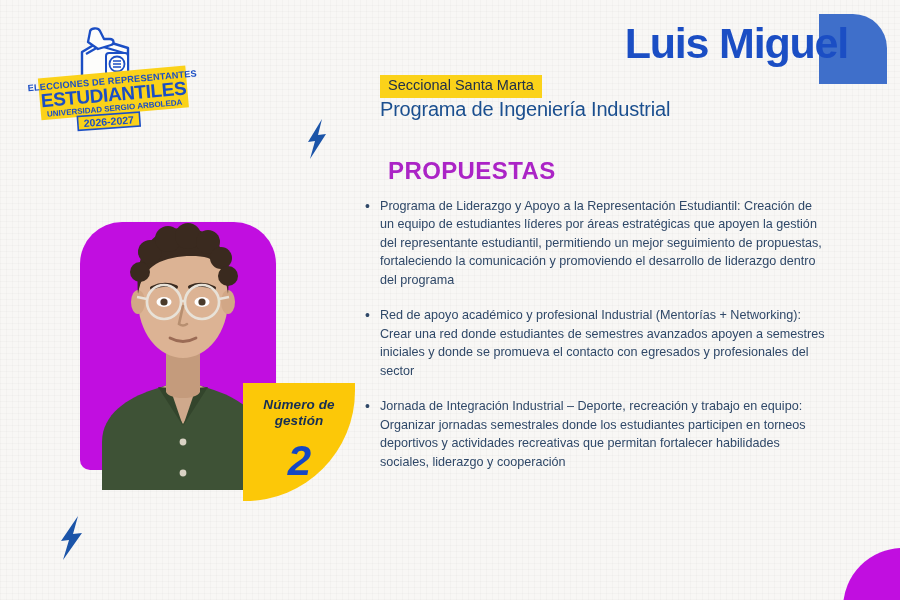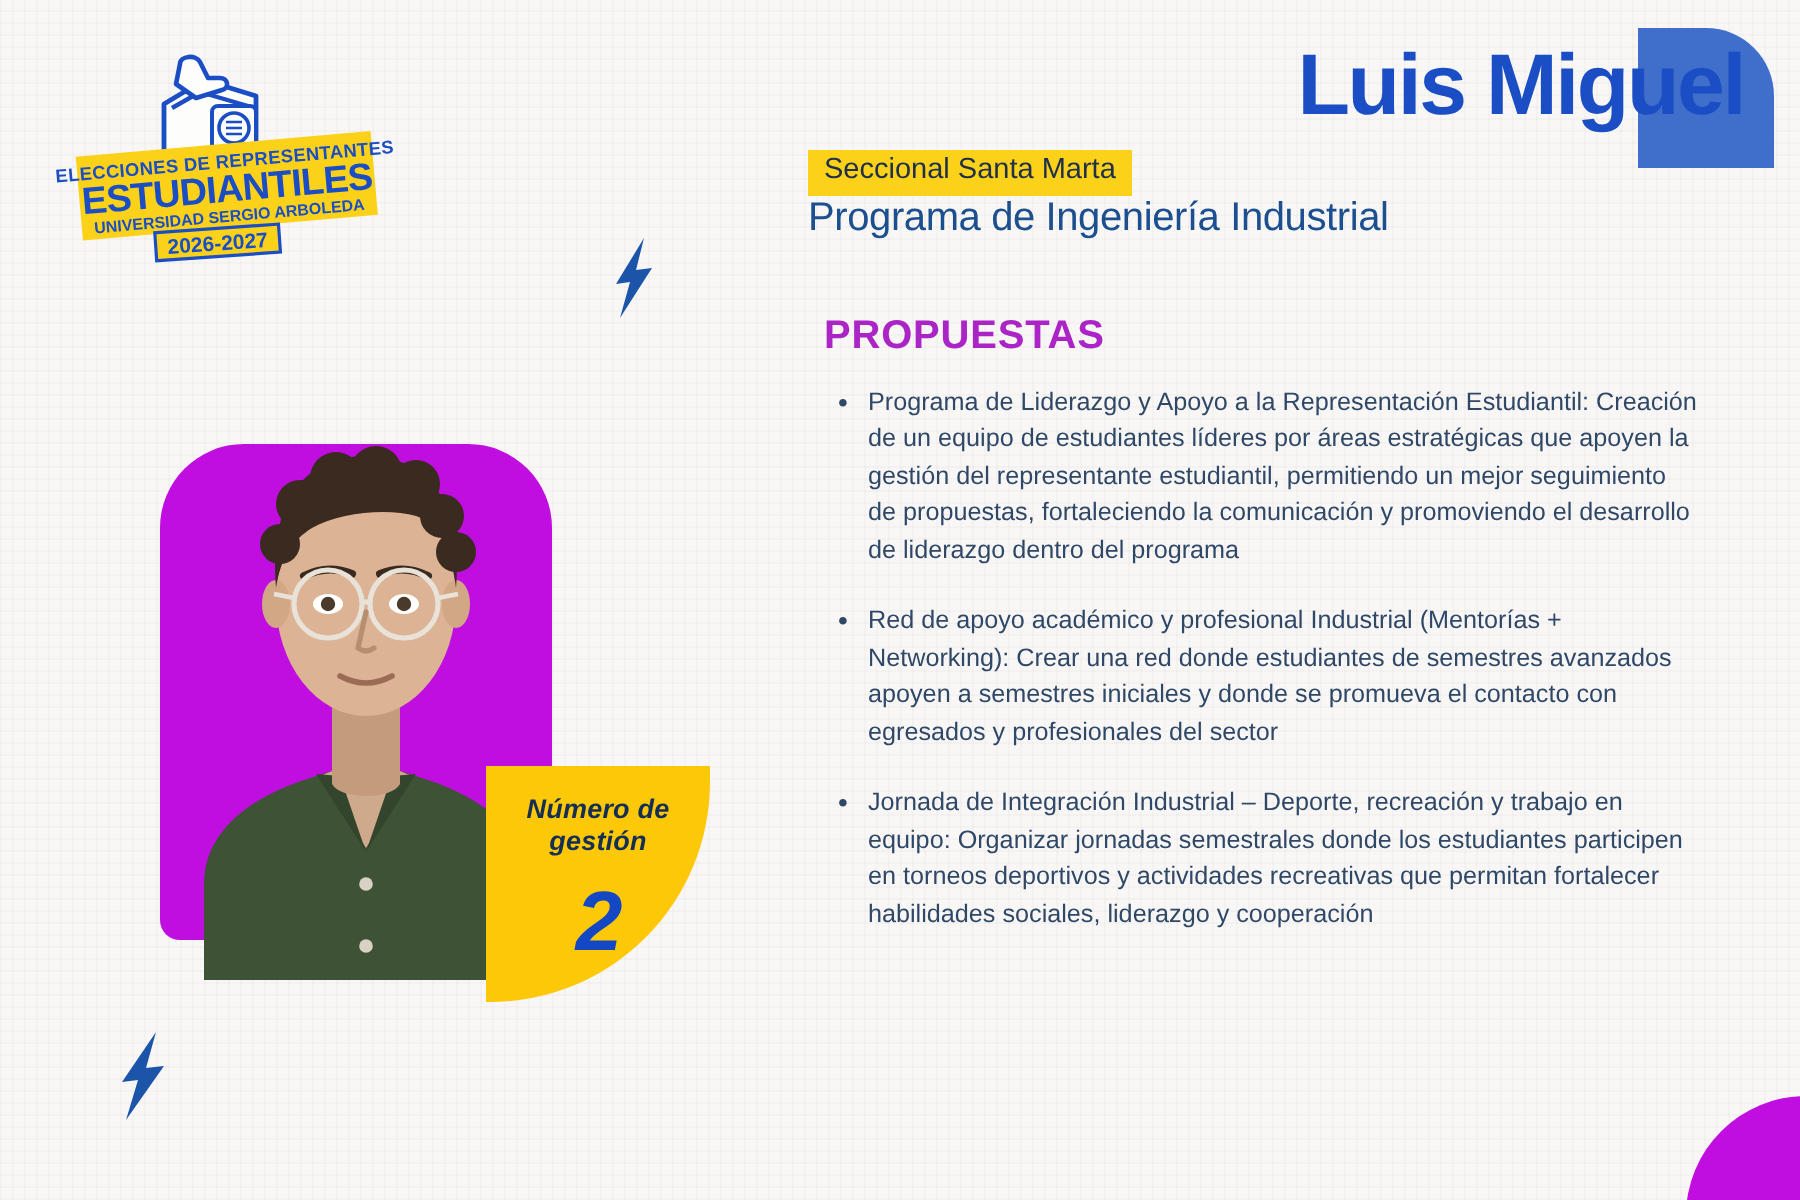--- a/index.html
+++ b/index.html
@@ -77,21 +77,21 @@
   .ticket-number {
     font-size:42px; font-weight:bold; color:#1447c4;
     line-height:1; margin-top:12px; letter-spacing:-1px;
   }
 
   
   .logo { position:absolute; left:24px; top:26px; width:176px; height:108px; }
   .logo svg { display:block; }
 
   
-  .right-col { position:absolute; left:404px; top:22px; width:468px; }
+  .right-col { position:absolute; left:380px; top:22px; width:468px; }
   .cand-name {
     color:#1b4ec4;
     font-weight:bold;
     font-size:43px;
     line-height:1.02;
     letter-spacing:-1.2px;
     text-align:right;
     white-space:nowrap;
   }
   .cand-name .ln2 { font-size:43px; }
@@ -106,28 +106,27 @@
   }
   .program {
     color:#1b4f8f;
     font-weight:normal;
     font-size:20px;
     letter-spacing:-.2px;
   }
   .propuestas-title {
     color:#ab24c6;
     font-weight:bold;
-    font-size:20px;
+    font-size:24px;
     letter-spacing:.4px;
     margin-top:36px;
     margin-left:8px;
   }
   ul.proposals {
     margin-top:12px;
-    margin-left:30px;
     list-style:none;
   }
   ul.proposals li {
     position:relative;
     color:#2f4868;
     font-size:12.6px;
     line-height:1.47;
     margin-bottom:17px;
     padding-right:22px;
   }

